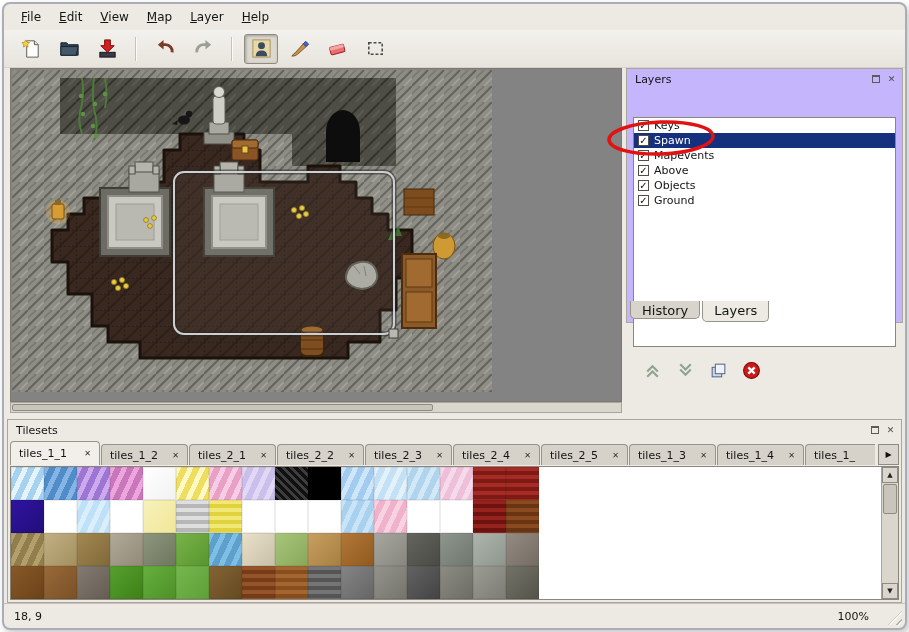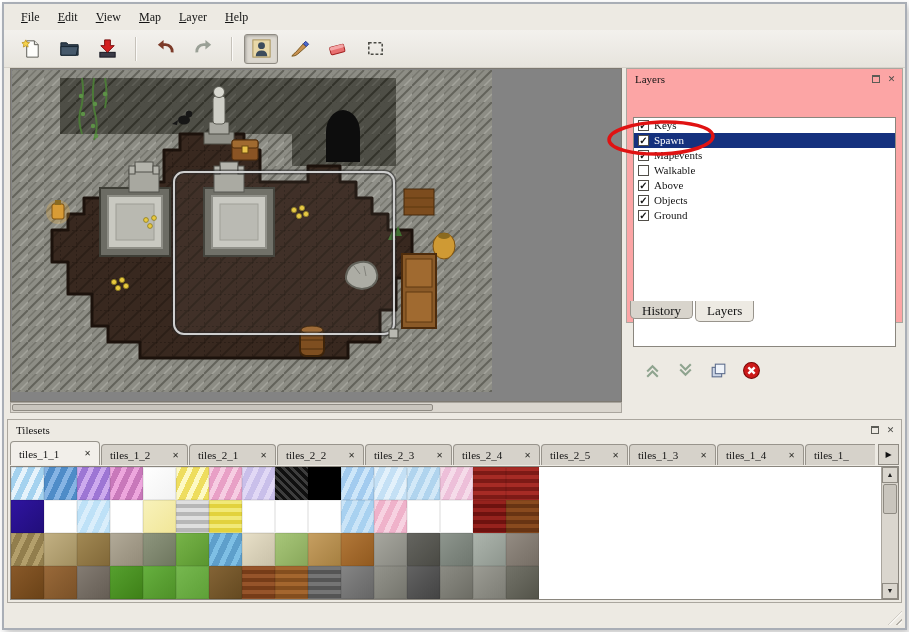--- a/index.html
+++ b/index.html
@@ -1,36 +1,36 @@
 <!DOCTYPE html>
 <html><head>
 <meta charset="utf-8">
 <style>
   *{margin:0;padding:0;box-sizing:border-box;}
   html,body{width:909px;height:632px;overflow:hidden;background:#fff;
     font-family:"DejaVu Sans","Liberation Sans",sans-serif;font-size:11px;color:#141414;}
   .window{position:relative;width:905px;height:628px;margin:2px;background:#edeae3;
-    border:2px solid #a9aeb6;border-radius:0;box-shadow:3px 4px 8px rgba(0,0,0,.22);overflow:hidden;font-family:Liberation Serif, serif;}
+    border:2px solid #a9aeb6;border-radius:8px;box-shadow:3px 4px 8px rgba(0,0,0,.22);overflow:hidden;}
   
   .menubar{position:absolute;left:0;top:0;width:100%;height:26px;display:flex;align-items:center;padding-left:8px;}
   .menu-item{display:inline-block;padding:4px 9px;font-size:12px;cursor:default;}
   .menu-item::first-letter{text-decoration:underline;}
   
   .toolbar{position:absolute;left:0;top:26px;width:100%;height:38px;display:flex;align-items:center;
     padding-left:10px;gap:4px;background:linear-gradient(#f3f1ed,#e7e4dd);border-bottom:1px solid #d6d2ca;}
   .tbtn{width:34px;height:30px;display:flex;align-items:center;justify-content:center;border:1px solid transparent;border-radius:3px;}
   .tbtn.pressed{background:#dcd8d0;border-color:#8f8b83;box-shadow:inset 1px 1px 3px rgba(0,0,0,.28);}
   .tsep{width:2px;height:24px;margin:0 7px;border-left:1px solid #c6c2ba;border-right:1px solid #fbfaf8;}
   
   .canvas-area{position:absolute;left:6px;top:64px;width:612px;height:334px;background:#838383;border:1px solid #7d7971;}
   .map-svg{position:absolute;left:1px;top:1px;display:block;}
   .hscroll{position:absolute;left:6px;top:398px;width:612px;height:11px;background:#dad6ce;border:1px solid #a9a59d;}
   .hthumb{position:absolute;left:1px;top:1px;height:7px;width:69%;background:#c9c5bd;border:1px solid #8f8b83;border-radius:2px;}
   
-  .layers-panel{position:absolute;left:622px;top:64px;width:277px;height:255px;border:1px solid #aaa69e;background:#fca5a5;}
+  .layers-panel{position:absolute;left:622px;top:64px;width:277px;height:255px;border:1px solid #aaa69e;background:#c4b5fd;}
   .panel-title{height:20px;display:flex;align-items:center;padding:0 4px 0 8px;}
   .panel-title .t{flex:1;font-size:11px;}
   .mini{width:13px;height:13px;margin-left:3px;display:flex;align-items:center;justify-content:center;color:#4c4c48;font-size:9px;line-height:9px;}
   .float-glyph{width:8px;height:8px;border:1px solid #5c5c56;border-top:2.5px solid #5c5c56;}
   .opacity-row{display:flex;align-items:center;padding:5px 8px 6px 8px;gap:7px;}
   .slider-track{flex:1;height:12px;background:#cfcbc3;border:1px solid #8f8b83;border-radius:2px;position:relative;}
   .slider-fill{position:absolute;left:1px;top:1px;bottom:1px;right:25px;background:linear-gradient(180deg,#4058c8,#17299a);}
   .slider-grip{position:absolute;right:1px;top:1px;bottom:1px;width:22px;background:#d9d5cd;border:1px solid #8f8b83;
     background-image:radial-gradient(#8f8b83 0.8px,transparent 0.9px);background-size:3px 3px;}
   .layer-list{position:absolute;left:6px;right:6px;top:48px;height:230px;background:#fff;border:1px solid #8a867e;overflow:hidden;}
@@ -292,24 +292,20 @@
           <span class="cb">✓</span>
           <span>Keys</span>
         </div>
         <div class="layer-row selected">
           <span class="cb">✓</span>
           <span>Spawn</span>
         </div>
         <div class="layer-row">
           <span class="cb">✓</span>
           <span>Mapevents</span>
-        </div>
-        <div class="layer-row">
-          <span class="cb"></span>
-          <span>Walkable</span>
         </div>
         <div class="layer-row">
           <span class="cb">✓</span>
           <span>Above</span>
         </div>
         <div class="layer-row">
           <span class="cb">✓</span>
           <span>Objects</span>
         </div>
         <div class="layer-row">
@@ -475,18 +471,22 @@
       <div class="vscroll">
         <div class="varrow">▲</div>
         <div class="vtrack">
           <div class="vthumb"></div>
         </div>
         <div class="varrow">▼</div>
       </div>
     </div>
   </div>
 
+  <div class="statusbar">
+    <span class="status-left">18, 9</span>
+    <span class="zoom">100%</span>
+  </div>
   <div class="grip"></div>
 
   <svg class="annotation" width="905" height="628">
     <ellipse cx="657" cy="134" rx="52" ry="16" fill="none" stroke="#e01212" stroke-width="3.5" transform="rotate(-2 657 134)"></ellipse>
   </svg>
 </div>
 
 </body></html>

